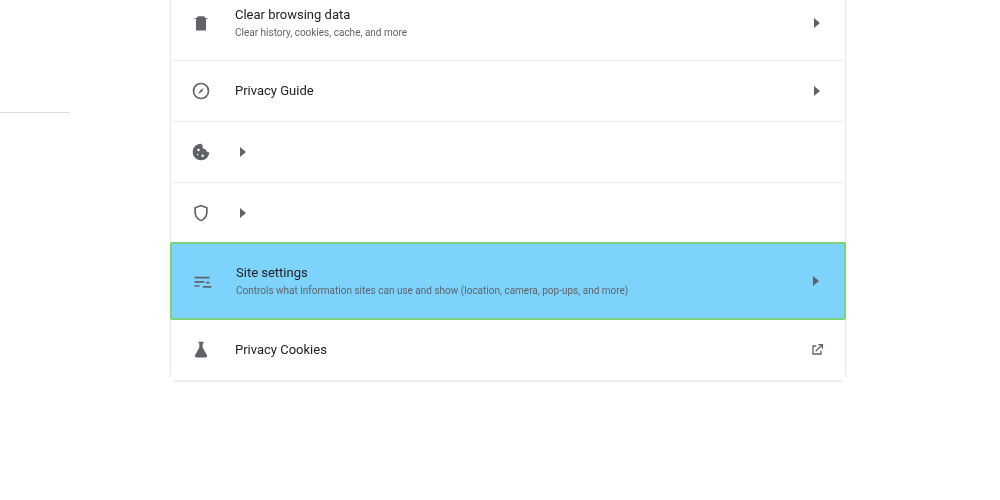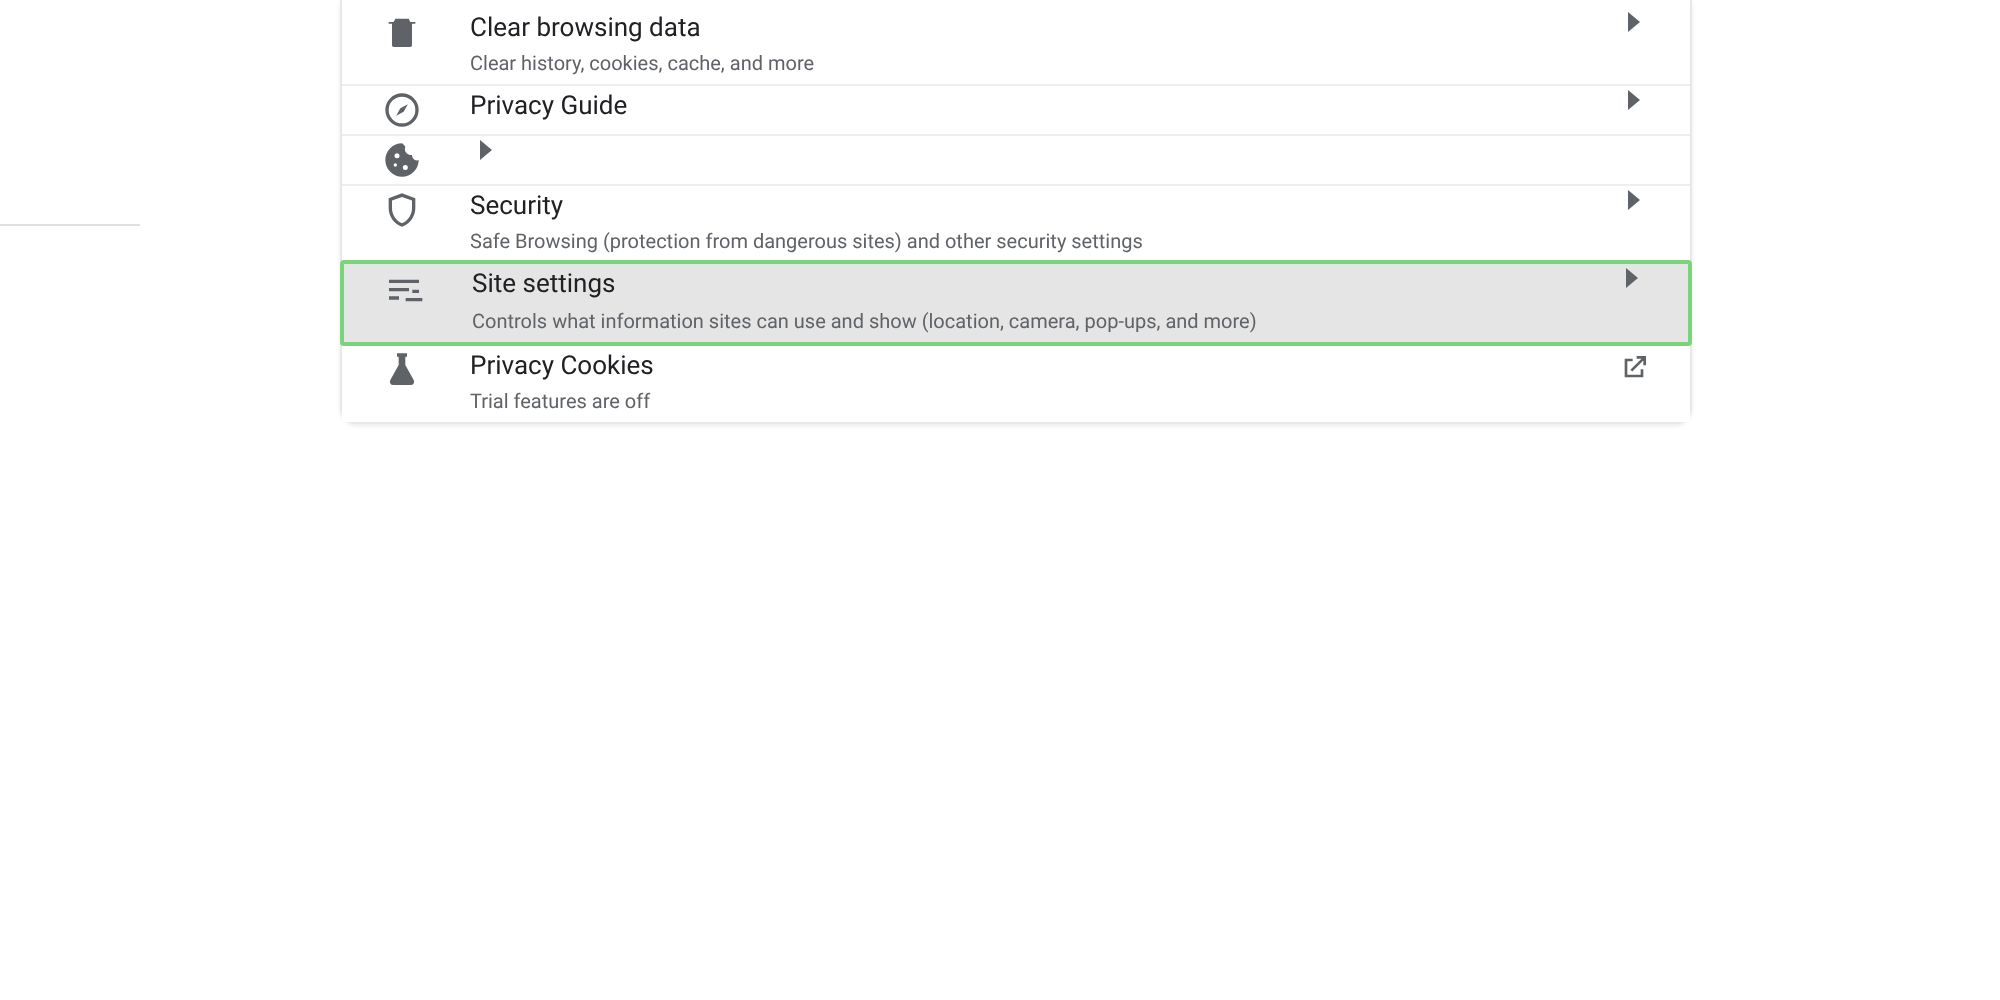--- a/index.html
+++ b/index.html
@@ -26,29 +26,29 @@
       width: 676px;
       background: #fff;
       border-left: 1px solid #e8e8e8;
       border-right: 1px solid #e8e8e8;
       border-bottom: 1px solid #e8e8e8;
       border-radius: 0 0 8px 8px;
       box-shadow: 0 1px 2px rgba(0,0,0,0.08);
     }
     .row {
       display: flex;
-      align-items: flex-start;
-      padding: 2px 20px;
+      align-items: center;
+      padding: 20px 20px;
       border-top: 1px solid #eeeeee;
       cursor: pointer;
       background: #fff;
     }
     .row.first { border-top: none; padding-top: 6px; }
     .row.highlight {
-      background: #e5e5e5;
+      background: #7dd3fc;
       border: 2px solid #7bd47b;
       border-radius: 2px;
       margin: -1px;
       position: relative;
       z-index: 2;
     }
     .ic {
       width: 20px;
       height: 20px;
       flex: 0 0 20px;
@@ -132,24 +132,20 @@
         </svg>
     </span>
   </div>
 
   <div class="row">
     <span class="ic">
       <svg viewBox="0 0 24 24">
           <path d="M12 2l8 3v6c0 5-3.4 9.6-8 11-4.6-1.4-8-6-8-11V5l8-3zm0 2.2L6 6.3v4.7c0 4 2.6 7.7 6 9 3.4-1.3 6-5 6-9V6.3l-6-2.1z"></path>
         </svg>
     </span>
-    <div class="txt">
-      <div class="title">Security</div>
-      <div class="desc">Safe Browsing (protection from dangerous sites) and other security settings</div>
-    </div>
     <span class="arrow">
       <svg viewBox="0 0 6 10">
           <path d="M0 0l6 5-6 5z"></path>
         </svg>
     </span>
   </div>
 
   <div class="row highlight">
     <span class="ic">
       <svg viewBox="0 0 24 24">
@@ -168,21 +164,20 @@
   </div>
 
   <div class="row">
     <span class="ic">
       <svg viewBox="0 0 24 24">
           <path d="M9 2h6v2h-1v5l5 9a2 2 0 0 1-1.8 3H6.8A2 2 0 0 1 5 18l5-9V4H9V2z"></path>
         </svg>
     </span>
     <div class="txt">
       <div class="title">Privacy Cookies</div>
-      <div class="desc">Trial features are off</div>
     </div>
     <span class="arrow ext">
       <svg viewBox="0 0 24 24">
           <path d="M14 3h7v7h-2V6.4l-8.3 8.3-1.4-1.4L17.6 5H14V3zM5 5h6v2H7v10h10v-4h2v6H5V5z"></path>
         </svg>
     </span>
   </div>
 
 </div>
 

